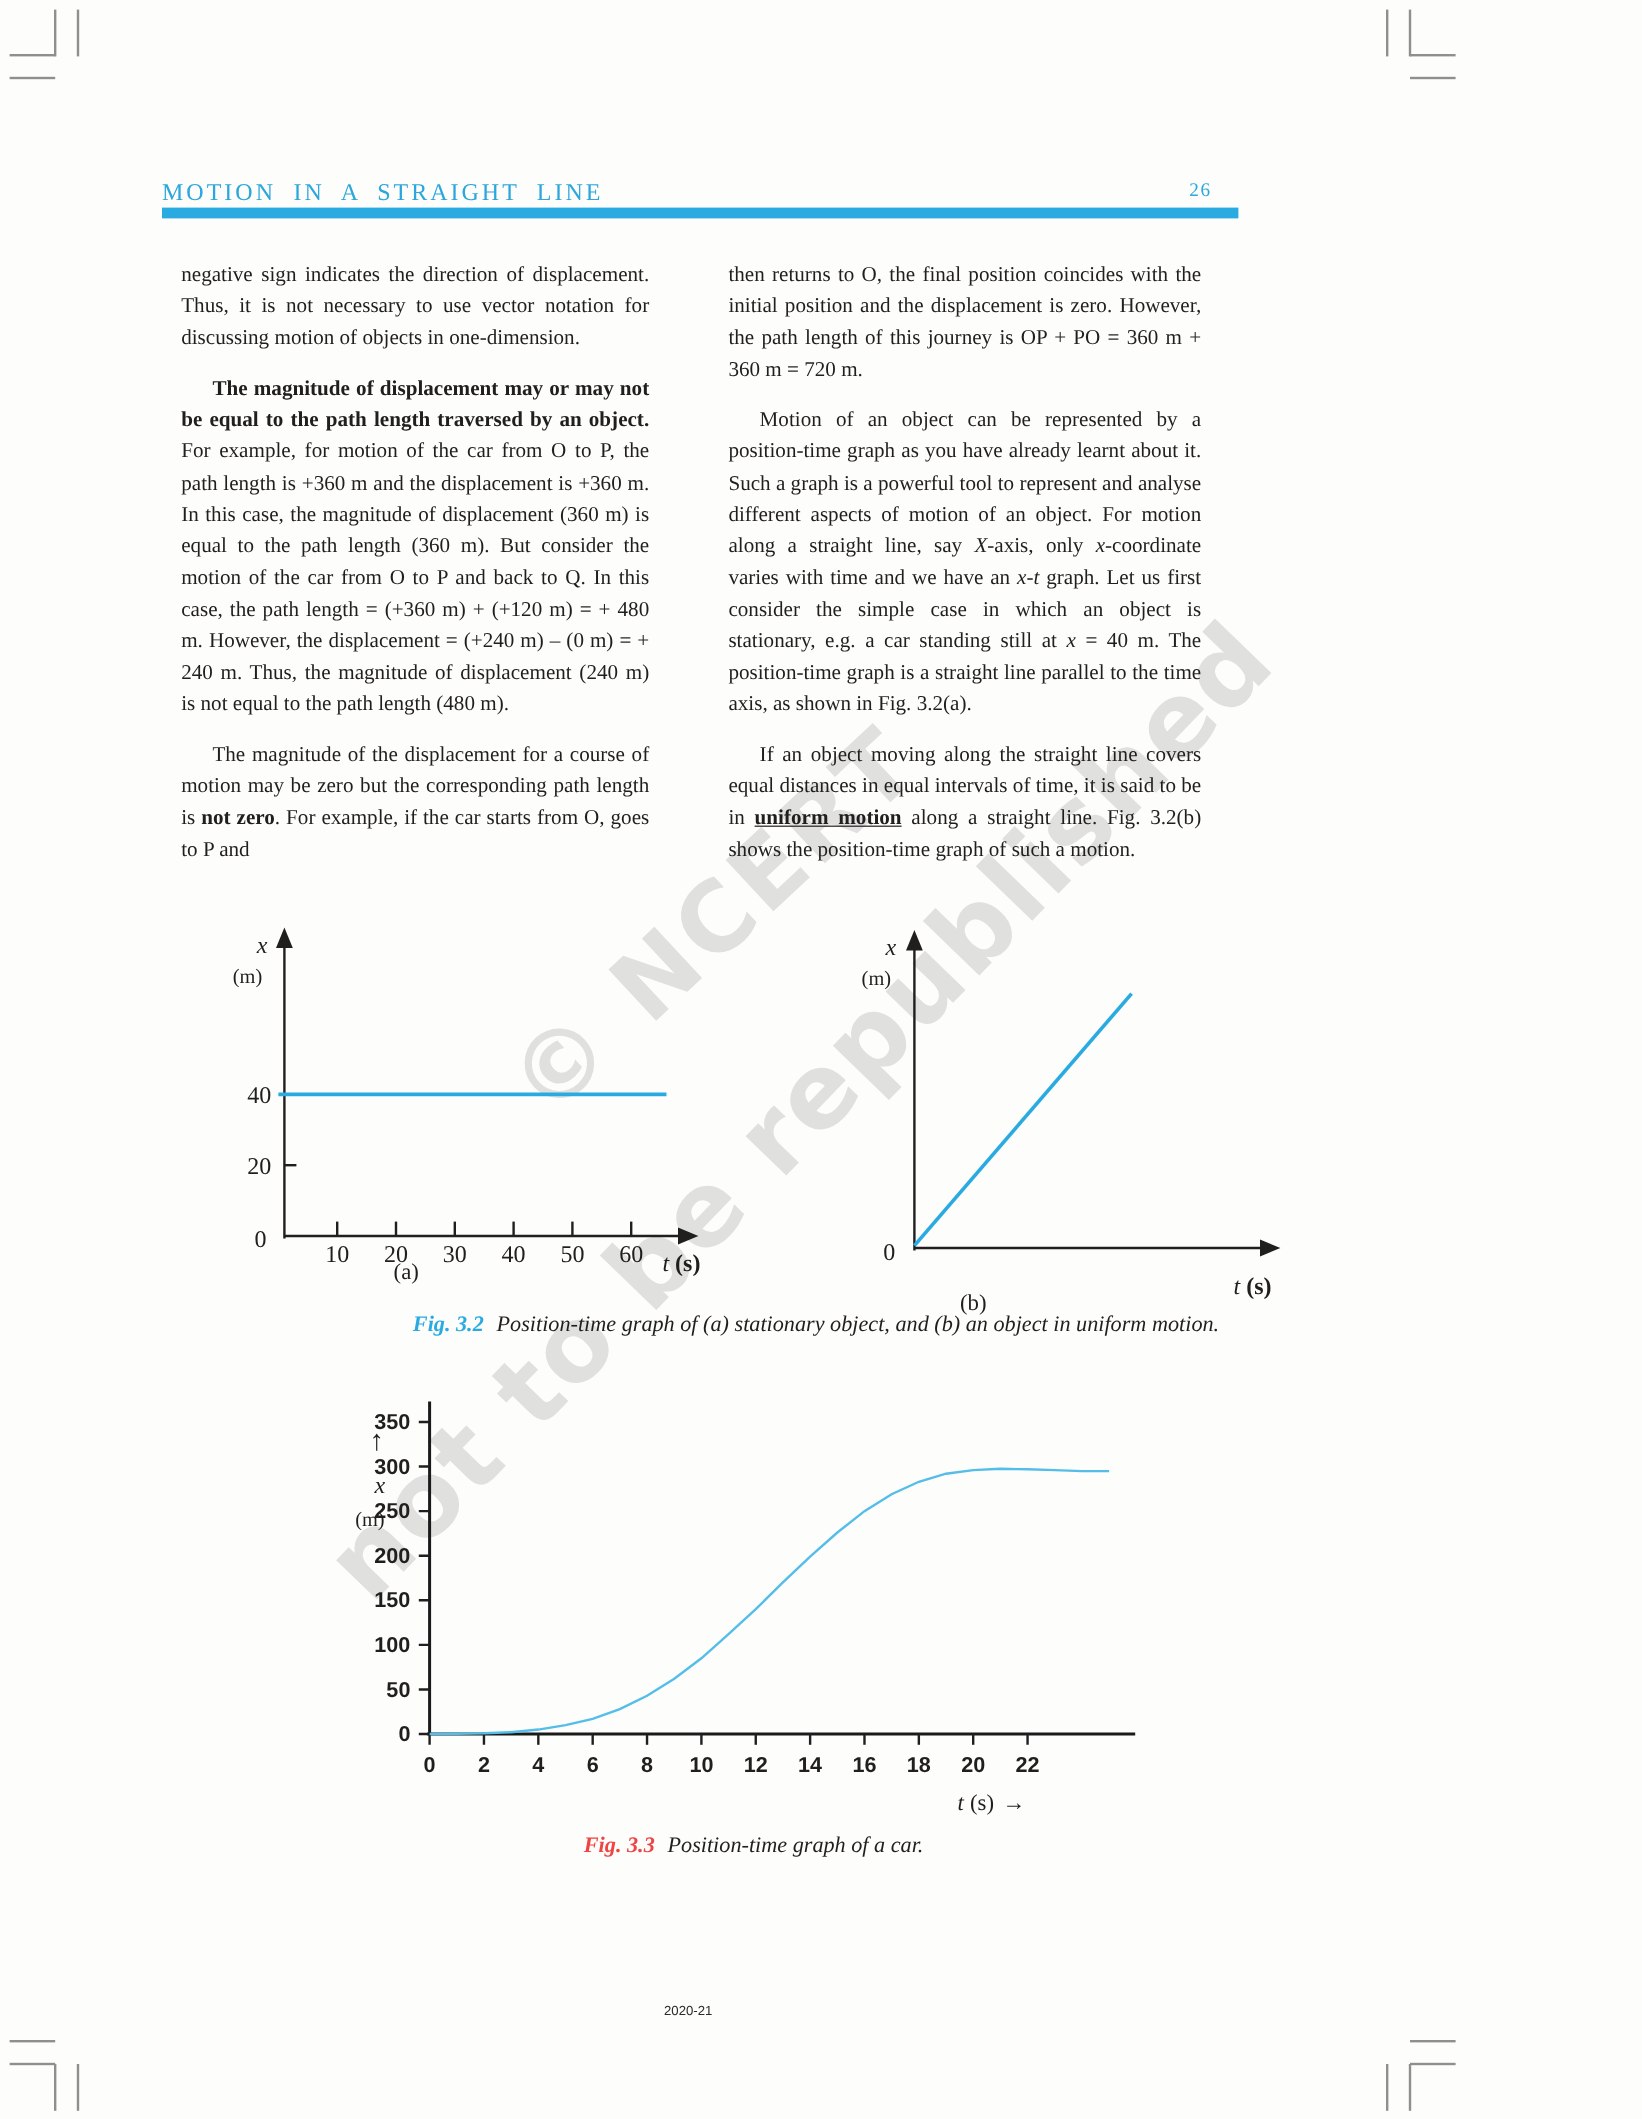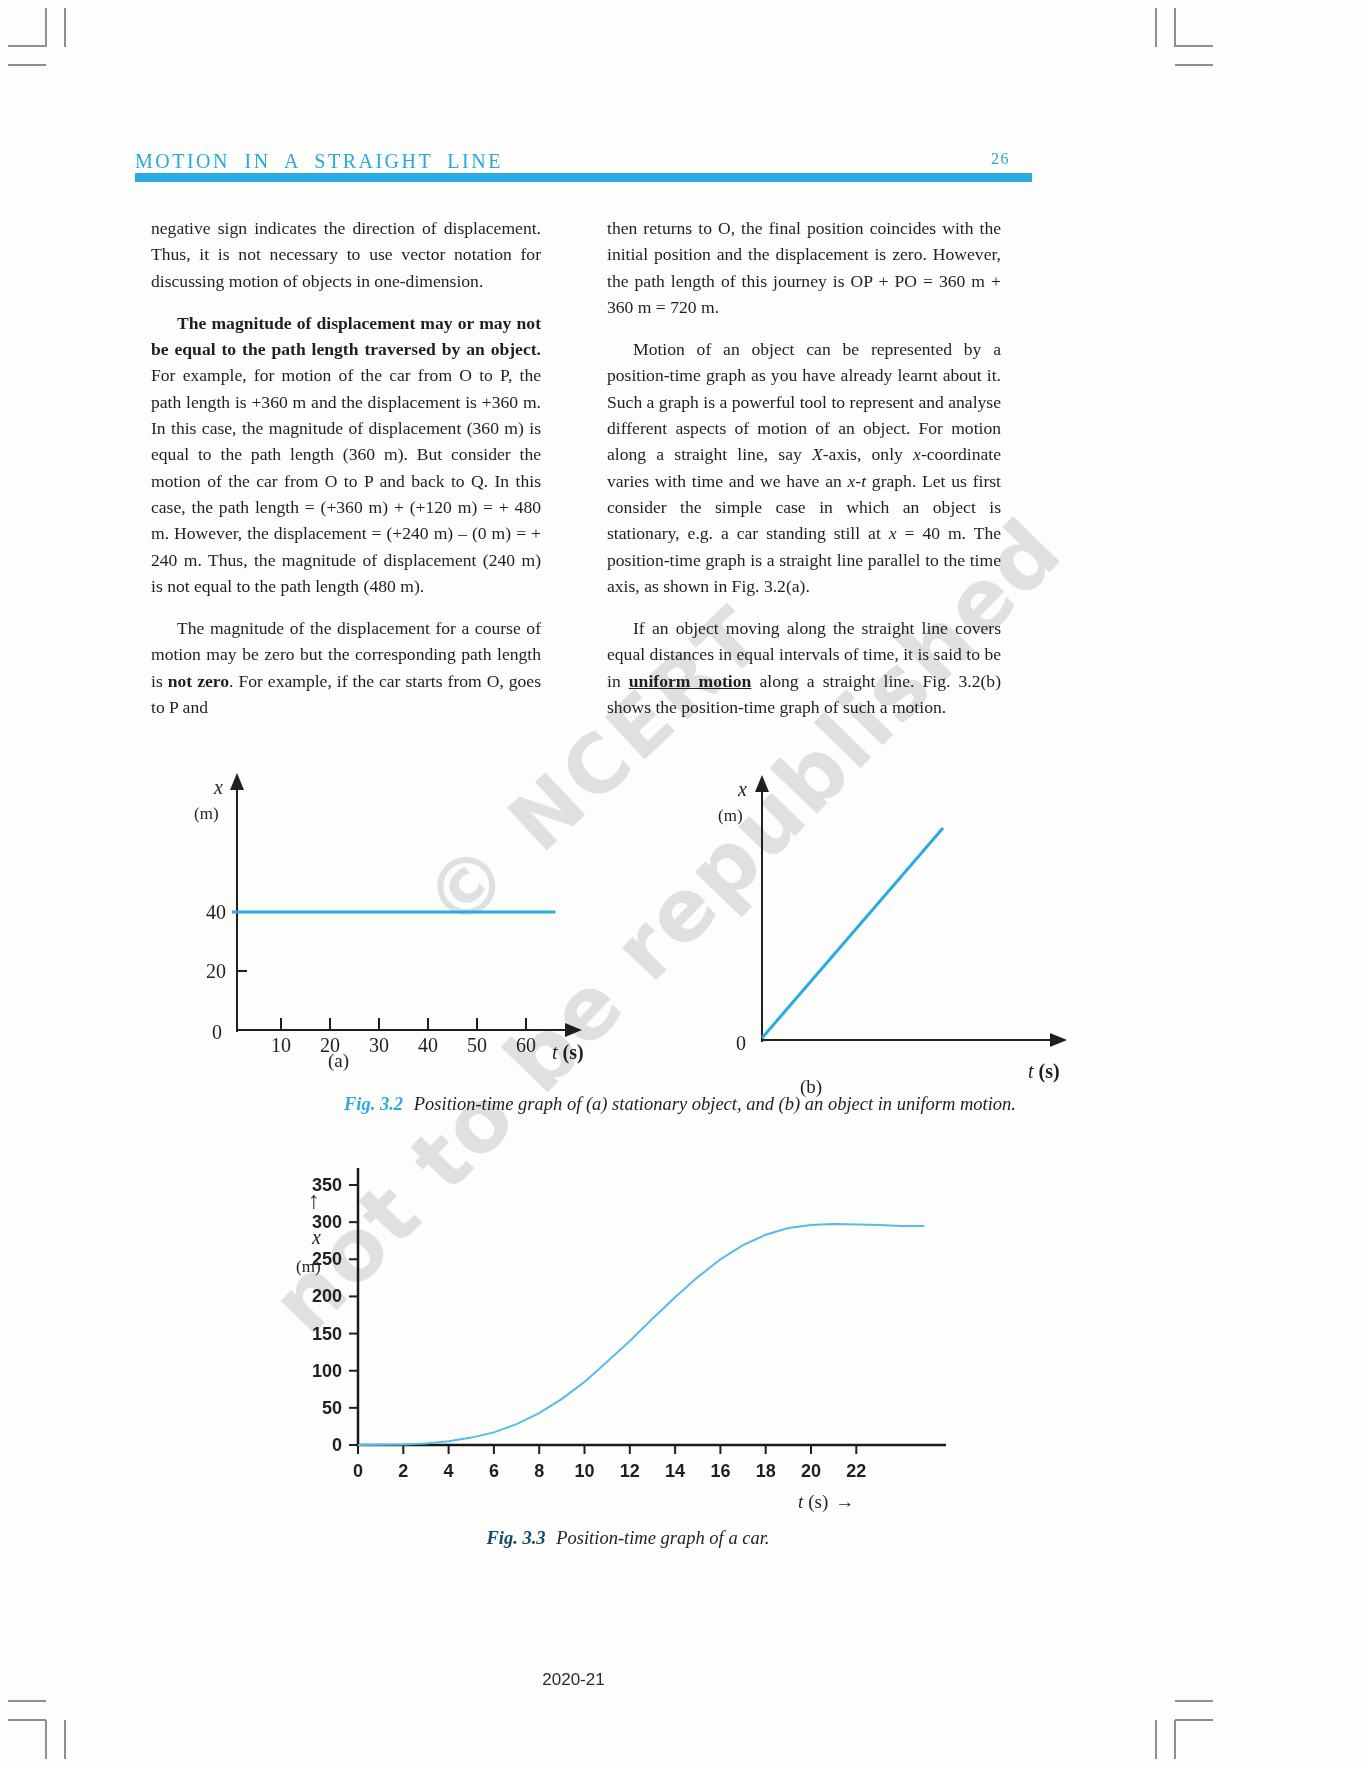--- a/index.html
+++ b/index.html
@@ -43,21 +43,21 @@
   #label-a{left:328px;top:1050px;}
   #label-b{left:800px;top:1076px;}
 
   .cap{position:absolute;text-align:center;font-style:italic;font-size:18.5px;z-index:2;}
   #cap32{left:150px;top:1094px;width:1060px;}
   #cap33{left:278px;top:1528px;width:700px;}
   .figlab{font-weight:bold;}
   .cap .captext{margin-left:6px;}
 
   .footer{position:absolute;left:0;top:1670px;width:1147px;text-align:center;
-          font-family:"Liberation Sans",sans-serif;font-size:17px;color:#2b2b2b;z-index:2;}
+          font-family:"Liberation Sans",sans-serif;font-size:11px;color:#2b2b2b;z-index:2;}
 </style>
 </head>
 <body>
 
 <div class="page">
 
   <div class="cm" style="left:8px;top:45px;width:38px;height:2px"></div>
   <div class="cm" style="left:45px;top:8px;width:2px;height:39px"></div>
   <div class="cm" style="left:64px;top:8px;width:2px;height:39px"></div>
   <div class="cm" style="left:8px;top:64px;width:38px;height:2px"></div>
@@ -195,19 +195,19 @@
         <line x1="533" y1="305" x2="533" y2="314" stroke="#211e1e" stroke-width="2"></line>
         <text x="533" y="337" text-anchor="middle" font-size="18" class="sans">20</text>
         <line x1="578.3" y1="305" x2="578.3" y2="314" stroke="#211e1e" stroke-width="2"></line>
         <text x="578.3" y="337" text-anchor="middle" font-size="18" class="sans">22</text>
       </g>
     <polyline id="fig-c-curve" fill="none" stroke-width="2" points="80.0,305.0 102.7,304.8 125.3,304.4 147.9,303.5 170.6,301.3 193.3,297.6 215.9,292.4 238.5,284.2 261.2,273.1 283.9,258.9 306.5,241.9 329.1,221.8 351.8,201.0 374.4,178.7 397.1,157.2 419.8,137.1 442.4,119.3 465.0,105.2 487.7,94.8 510.3,88.1 533.0,85.1 555.6,84.0 578.3,84.4 600.9,85.1 623.6,85.9 646.3,85.9" stroke="#54bde8"></polyline>
     <text x="520" y="368" font-size="19"><tspan font-style="italic">t</tspan><tspan dx="5">(s)</tspan><tspan dx="7">→</tspan></text>
   </svg>
 
   <div class="cap" id="cap33">
-    <span class="figlab" style="color: #0c4a6e;">Fig. 3.3</span>
+    <span class="figlab" style="color: #ef4444;">Fig. 3.3</span>
     <span class="captext">Position-time graph of a car.</span>
   </div>
 
   <div class="footer">2020-21</div>
 
 </div>
 
 </body></html>

